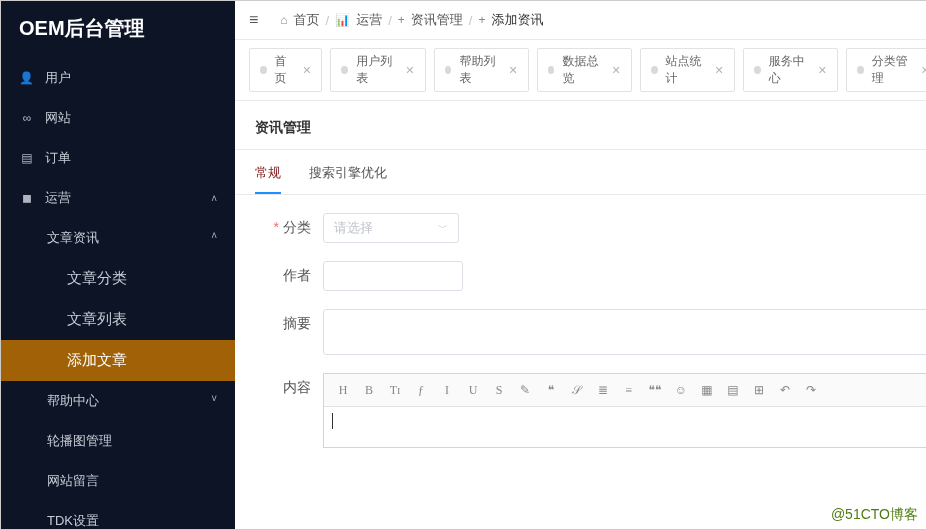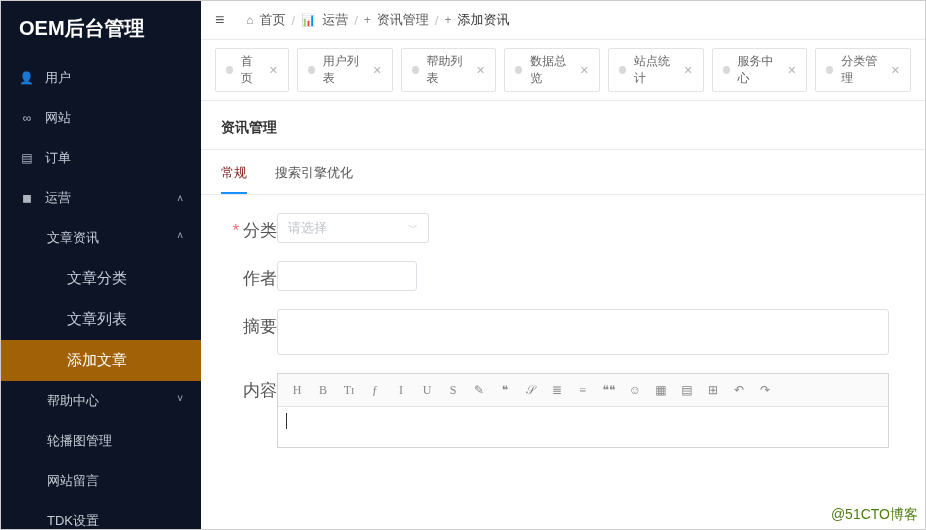--- a/index.html
+++ b/index.html
@@ -1,20 +1,20 @@
 <!DOCTYPE html>
 <html><head>
   <meta charset="utf-8">
   <style>
     * { margin: 0; padding: 0; box-sizing: border-box; font-family: "Microsoft YaHei", Arial, sans-serif; }
     body { width: 926px; height: 530px; overflow: hidden; background: #fff; position: relative; }
     .app { display: flex; width: 100%; height: 100%; border: 1px solid #ccc; }
 
     
-    .sidebar { width: 200px; background: #0c1426; color: #fff; flex-shrink: 0; overflow-y: auto; }
+    .sidebar { width: 234px; background: #0c1426; color: #fff; flex-shrink: 0; overflow-y: auto; }
     .logo { font-size: 20px; font-weight: bold; padding: 14px 18px 16px; color: #fff; }
     .menu-item { display: flex; align-items: center; padding: 11px 18px; font-size: 13px; color: #c6cdd6; cursor: pointer; position: relative; }
     .menu-item .ico { width: 16px; display: inline-flex; justify-content: center; margin-right: 10px; font-size: 12px; color: #aeb4c0; }
     .menu-item .arrow { margin-left: auto; font-size: 10px; color: #aeb4c0; }
     .sub-item { padding: 11px 18px 11px 46px; font-size: 13px; color: #c6cdd6; cursor: pointer; position: relative; }
     .sub-item .arrow { position: absolute; right: 18px; top: 12px; font-size: 10px; color: #aeb4c0; }
     .sub-sub-item { padding: 11px 18px 11px 66px; font-size: 15px; color: #c6cdd6; cursor: pointer; }
     .sub-sub-item.active { background: #a16207; color: #fff; }
 
     
@@ -32,23 +32,23 @@
     .tab .x { color: #b4b4b4; font-size: 11px; }
 
     .panel-title { font-size: 14px; font-weight: bold; color: #333; padding: 18px 20px 12px; border-bottom: 1px solid #eaeaea; }
 
     .inner-tabs { display: flex; gap: 28px; padding: 14px 20px 0; border-bottom: 1px solid #eaeaea; }
     .itab { font-size: 13px; color: #555; padding-bottom: 10px; cursor: pointer; }
     .itab.active { color: #7f1d1d; border-bottom: 2px solid #1890ff; }
 
     .form { padding: 18px 20px; }
     .row { display: flex; align-items: flex-start; margin-bottom: 18px; }
-    .lab { width: 56px; text-align: right; font-size: 17px; color: #555; padding-top: 6px; flex-shrink: 0; margin-right: 0; }
+    .lab { width: 56px; text-align: right; font-size: 14px; color: #555; padding-top: 6px; flex-shrink: 0; margin-right: 12px; }
     .req::before { content: "*"; color: #f56c6c; margin-right: 4px; }
-    .select { width: 152px; height: 30px; border: 1px solid #dcdfe6; border-radius: 3px; display: flex; align-items: center; justify-content: space-between; padding: 0 10px; color: #c0c4cc; font-size: 13px; cursor: pointer; }
+    .select { width: 136px; height: 30px; border: 1px solid #dcdfe6; border-radius: 3px; display: flex; align-items: center; justify-content: space-between; padding: 0 10px; color: #c0c4cc; font-size: 13px; cursor: pointer; }
     .select .chev { font-size: 10px; color: #c0c4cc; }
     .input { height: 30px; border: 1px solid #dcdfe6; border-radius: 3px; padding: 0 10px; font-size: 13px; }
     .input.w-lg { width: 612px; }
     .input.w-sm { width: 140px; }
     .textarea { width: 612px; height: 46px; border: 1px solid #dcdfe6; border-radius: 3px; padding: 6px 10px; font-size: 13px; resize: none; }
 
     .editor { width: 612px; border: 1px solid #d4d4d4; }
     .editor-tb { display: flex; align-items: center; gap: 0; padding: 4px 6px; border-bottom: 1px solid #e2e2e2; background: #fafafa; flex-wrap: wrap; }
     .tbbtn { width: 26px; height: 24px; display: flex; align-items: center; justify-content: center; color: #888; font-size: 12px; cursor: pointer; font-family: Georgia, serif; }
     .editor-body { height: 40px; padding: 6px 8px; color: #555; font-size: 13px; position: relative; }

